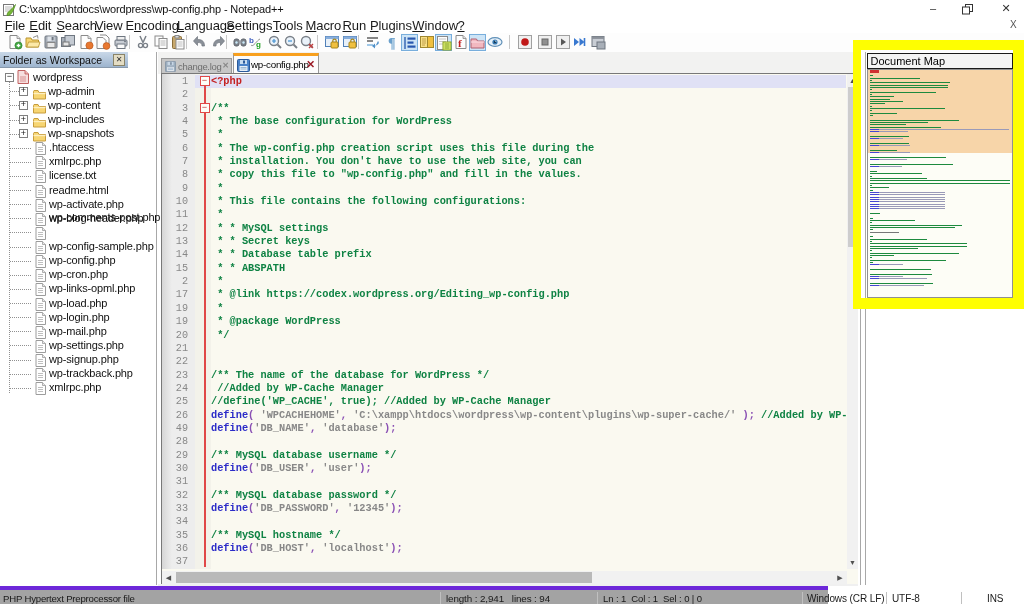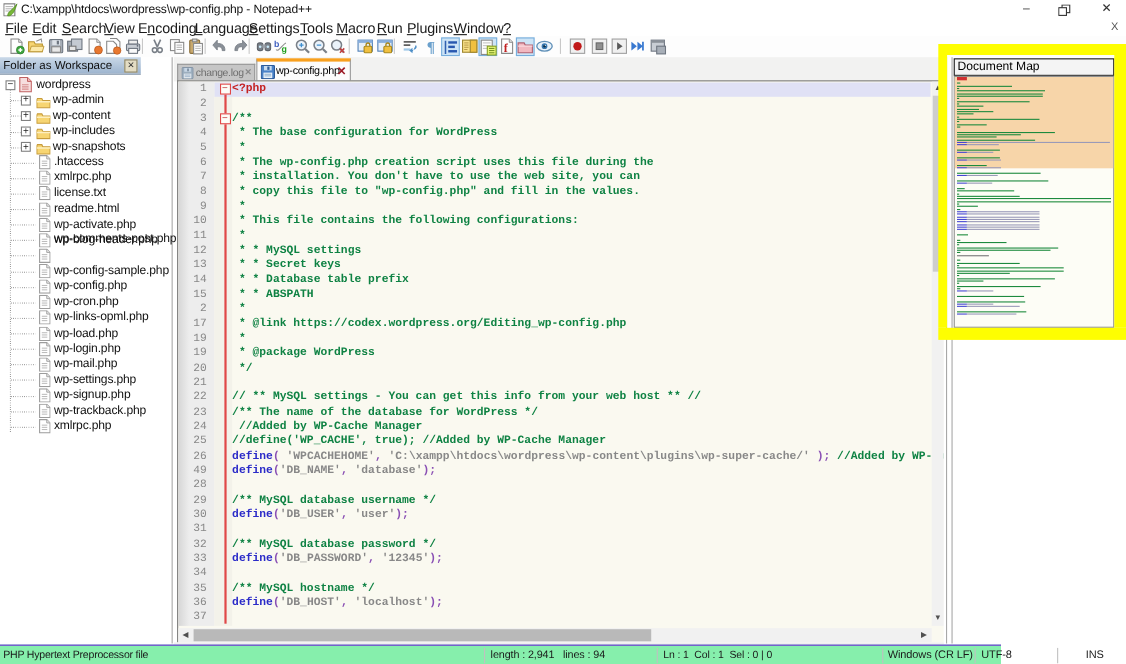--- a/index.html
+++ b/index.html
@@ -57,21 +57,21 @@
 #dmp{position:absolute;left:858px;top:52px;width:166px;height:533px;background:#FFFFFF}
 #dmp .edge1{position:absolute;left:1.5px;top:0;width:1px;height:533px;background:#A8A8A8}
 #dmp .edge2{position:absolute;left:6.5px;top:0;width:1px;height:533px;background:#A8A8A8}
 #dmcap{position:absolute;left:866.5px;top:53.3px;width:146px;height:15.5px;background:#F4F4F4;border:1.5px solid #1A1A1A;z-index:3}
 #dmcap span{position:absolute;left:3px;top:1px;font-size:11px;color:#000}
 #dmbox{position:absolute;left:866.5px;top:69px;width:146.5px;height:228.5px;background:#FDFDF6;border:1px solid #909090;z-index:3}
 #dmorange{position:absolute;left:867.5px;top:69.8px;width:144.5px;height:83px;background:#F7D5A9;z-index:4}
 .mb{position:absolute;height:1.05px;z-index:5}
 .mbr{position:absolute;z-index:5}
 .yel{position:absolute;background:#FEFE01;z-index:10}
-#status{position:absolute;left:0;top:585.5px;width:910px;height:18.5px;background:#86efac;border-top:1px solid #6d28d9;font-size:10.5px;letter-spacing:-0.1px;color:#1a1a1a}
+#status{position:absolute;left:0;top:585.5px;width:828px;height:18.5px;background:#a3a3a3;border-top:4px solid #6d28d9;font-size:10.5px;letter-spacing:-0.1px;color:#1a1a1a}
 #status span{position:absolute;top:3px;white-space:pre}
 .sdiv{position:absolute;top:2px;width:1px;height:14px;background:#C0C0C0}
 </style></head>
 <body>
 <div id="win">
   <div id="title">
     <span class="ic"><svg width="13" height="13" viewBox="0 0 13 13">
           <rect x="0.5" y="1.5" width="10" height="11" fill="#FFFFFF" stroke="#787878"></rect>
           <path d="M2 4 H9 M2 6 H9 M2 8 H6" stroke="#B0B0B0" stroke-width="0.9"></path>
           <path d="M4 12.5 C4 8 8 8 12.5 1.5 C10 8.5 9 11 5.5 12.5 Z" fill="#78B838" stroke="#4E8A1E" stroke-width="0.7"></path>
@@ -584,21 +584,20 @@
 <div class="cl" style="top:134.4px"><span class="c"> *</span></div>
 <div class="cl" style="top:147.7px"><span class="c"> * * MySQL settings</span></div>
 <div class="cl" style="top:161.1px"><span class="c"> * * Secret keys</span></div>
 <div class="cl" style="top:174.4px"><span class="c"> * * Database table prefix</span></div>
 <div class="cl" style="top:187.8px"><span class="c"> * * ABSPATH</span></div>
 <div class="cl" style="top:201.1px"><span class="c"> *</span></div>
 <div class="cl" style="top:214.4px"><span class="c"> * @link https://codex.wordpress.org/Editing_wp-config.php</span></div>
 <div class="cl" style="top:227.8px"><span class="c"> *</span></div>
 <div class="cl" style="top:241.1px"><span class="c"> * @package WordPress</span></div>
 <div class="cl" style="top:254.5px"><span class="c"> */</span></div>
-<div class="cl" style="top:281.1px"><span class="c">// ** MySQL settings - You can get this info from your web host ** //</span></div>
 <div class="cl" style="top:294.5px"><span class="c">/** The name of the database for WordPress */</span></div>
 <div class="cl" style="top:307.8px"><span class="c"> //Added by WP-Cache Manager</span></div>
 <div class="cl" style="top:321.2px"><span class="c">//define('WP_CACHE', true); //Added by WP-Cache Manager</span></div>
 <div class="cl" style="top:334.5px"><span class="k">define</span><span class="p">(</span> <span class="s">'WPCACHEHOME'</span><span class="p">,</span> <span class="s">'C:\xampp\htdocs\wordpress\wp-content\plugins\wp-super-cache/'</span> <span class="p">);</span> <span class="c">//Added by WP-Cache Manager</span></div>
 <div class="cl" style="top:347.8px"><span class="k">define</span><span class="p">(</span><span class="s">'DB_NAME'</span><span class="p">,</span> <span class="s">'database'</span><span class="p">);</span></div>
 <div class="cl" style="top:374.5px"><span class="c">/** MySQL database username */</span></div>
 <div class="cl" style="top:387.9px"><span class="k">define</span><span class="p">(</span><span class="s">'DB_USER'</span><span class="p">,</span> <span class="s">'user'</span><span class="p">);</span></div>
 <div class="cl" style="top:414.5px"><span class="c">/** MySQL database password */</span></div>
 <div class="cl" style="top:427.9px"><span class="k">define</span><span class="p">(</span><span class="s">'DB_PASSWORD'</span><span class="p">,</span> <span class="s">'12345'</span><span class="p">);</span></div>
 <div class="cl" style="top:454.6px"><span class="c">/** MySQL hostname */</span></div>

